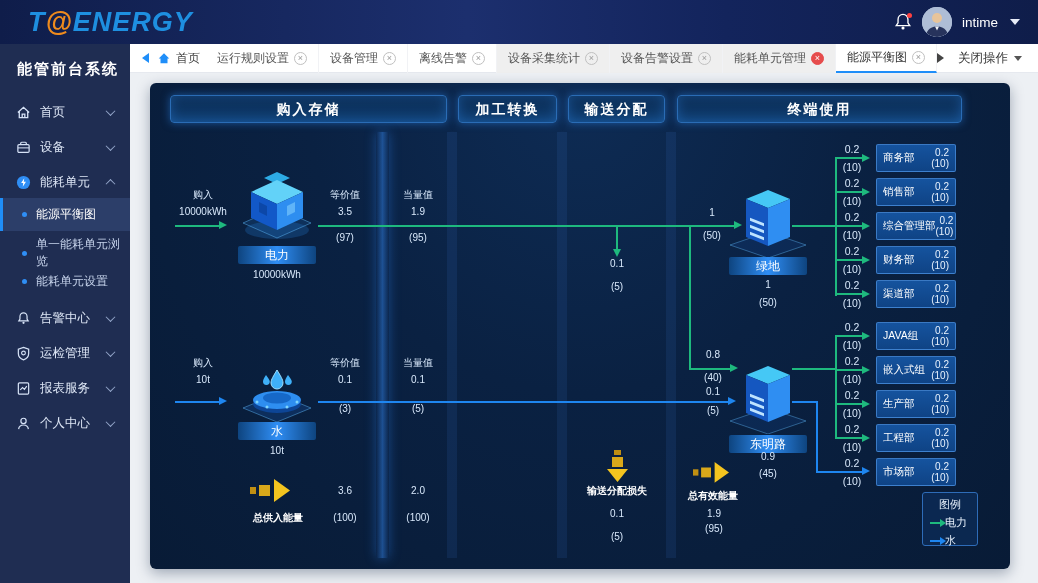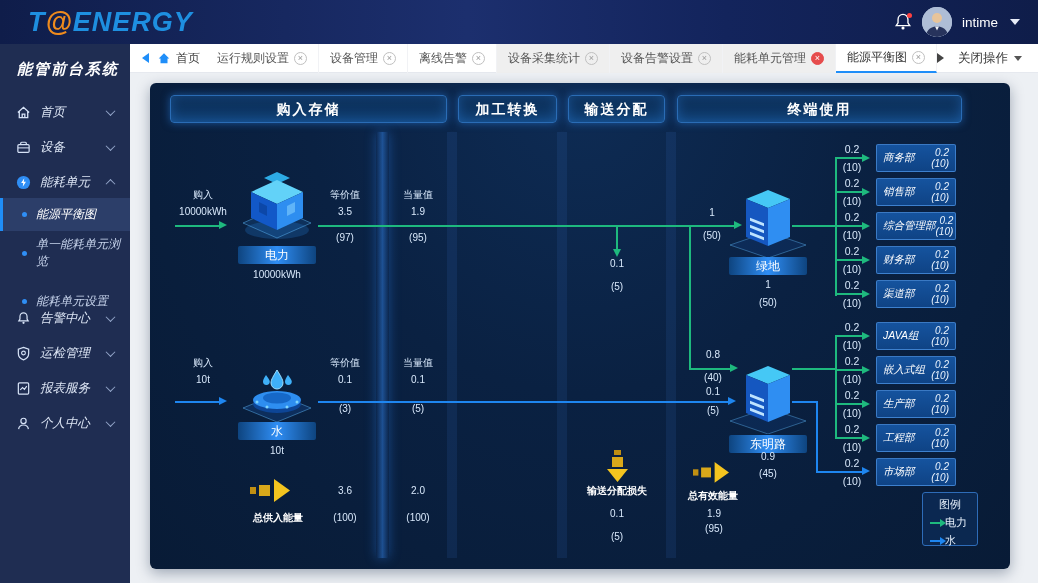--- a/index.html
+++ b/index.html
@@ -13,21 +13,21 @@
   .logo { margin-left:28px; font-size:27px; font-weight:800; font-style:italic; letter-spacing:1px; color:#1e8fe0; }
   .logo .at { color:#ef8b1d; }
   .top-right { position:absolute; right:18px; top:0; height:44px; display:flex; align-items:center; gap:10px; }
   .bell-wrap { position:relative; width:18px; height:18px; cursor:pointer; }
   .bell-dot { position:absolute; right:0; top:0; width:5px; height:5px; border-radius:50%; background:#ff4040; }
   .avatar { width:30px; height:30px; border-radius:50%; overflow:hidden; background:#b9c6dd; }
   .uname { color:#fff; font-size:13.5px; }
   .caret { width:0; height:0; border-left:5px solid transparent; border-right:5px solid transparent; border-top:6px solid #e8edf8; margin-left:2px; }
 
   
-  .sidebar { position:absolute; left:0; top:44px; width:154px; height:539px; background:#1f2d52;font-style:italic; }
+  .sidebar { position:absolute; left:0; top:44px; width:154px; height:539px; background:#1f2d52; }
   .side-title { position:absolute; left:17px; top:16px; color:#ffffff; font-size:15px; font-weight:bold; letter-spacing:2px; }
   .side-item { position:absolute; left:0; width:130px; height:26px; display:flex; align-items:center; color:#dde6f5; font-size:12.5px; cursor:pointer; }
   .side-item .sicon { width:15px; height:15px; margin-left:16px; margin-right:9px; flex:none; }
   .side-item .slabel { flex:1; white-space:nowrap; }
   .chev { width:7px; height:7px; border-right:1.5px solid #93a5c9; border-bottom:1.5px solid #93a5c9; margin-right:16px; flex:none; }
   .chev.down { transform:rotate(45deg) translate(-1px,-1px); }
   .chev.up { transform:rotate(-135deg) translate(-1px,-1px); }
   .side-sub { position:absolute; left:0; width:130px; height:26px; display:flex; align-items:center; color:#c7d4ec; font-size:12px; cursor:pointer; }
   .side-sub .dot { width:5px; height:5px; border-radius:50%; background:#2f8ef5; margin-left:22px; margin-right:9px; flex:none; }
   .side-sub.active { height:33px; background:#2c3e69; color:#ffffff; border-left:3px solid #1f8ef9; }
@@ -65,21 +65,21 @@
   .vl { position:absolute; width:2px; }
   .green { background:#1eb97e; } .blue { background:#1e86f0; }
   .ar { position:absolute; width:0; height:0; border-top:4px solid transparent; border-bottom:4px solid transparent; border-left:8px solid #1eb97e; }
   .ar.b { border-left-color:#1e86f0; }
   .ad { position:absolute; width:0; height:0; border-left:4px solid transparent; border-right:4px solid transparent; border-top:8px solid #1eb97e; }
 
   .pill { position:absolute; width:78px; height:18px; line-height:18px; text-align:center; font-size:12px; color:#fff;
     background:linear-gradient(90deg,#0e447f 0%,#2f8ef5 50%,#0e447f 100%); border-radius:2px; }
 
   .dept { position:absolute; left:876px; width:80px; height:28px; background:linear-gradient(180deg,#15539e,#0f4385);
-    border:1px solid rgba(95,165,245,.55); border-radius:2px; display:flex; align-items:center; justify-content:space-between; padding:0 6px;font-style:italic; }
+    border:1px solid rgba(95,165,245,.55); border-radius:2px; display:flex; align-items:center; justify-content:space-between; padding:0 6px; }
   .dept .dn { font-size:10.5px; color:#ffffff; white-space:nowrap; }
   .dept .dv { font-size:10px; color:#e8f2fd; text-align:right; line-height:11px; }
   .fl { position:absolute; left:830px; width:44px; font-size:10.5px; color:#d8e8fb; text-align:center; line-height:12px; }
 
   .legend { position:absolute; left:772px; top:409px; width:56px; height:54px; border:1px solid #2e6cb8; border-radius:3px;
     background:rgba(16,55,110,.45); color:#e8f2fd; font-size:11px; padding-top:4px; }
   .legend .lt { text-align:center; font-size:11px; margin-bottom:3px; }
   .lrow { display:flex; align-items:center; margin:3px 0 0 7px; gap:4px; }
   .lline { width:11px; height:2px; position:relative; }
   .lline i { position:absolute; right:-5px; top:-3px; width:0; height:0; border-top:4px solid transparent; border-bottom:4px solid transparent; border-left:6px solid; }
@@ -144,21 +144,21 @@
     </div>
 
     <div class="side-sub active" style="top:154px">
       <span class="dot"></span>
       <span>能源平衡图</span>
     </div>
     <div class="side-sub" style="top:196px">
       <span class="dot"></span>
       <span>单一能耗单元浏览</span>
     </div>
-    <div class="side-sub" style="top:244px">
+    <div class="side-sub" style="top:224px">
       <span class="dot"></span>
       <span>能耗单元设置</span>
     </div>
 
     <div class="side-item" style="top:261px">
       <svg class="sicon" viewBox="0 0 16 16">
           <path d="M8 2 C5.8 2 4.2 3.8 4.2 6 v2.6 L3 10.6 h10 L11.8 8.6 V6 C11.8 3.8 10.2 2 8 2 Z" fill="none" stroke="#d6e2f6" stroke-width="1.3"></path>
           <circle cx="8" cy="12.6" r="1.2" fill="#d6e2f6"></circle>
         </svg>
       <span class="slabel">告警中心</span>

